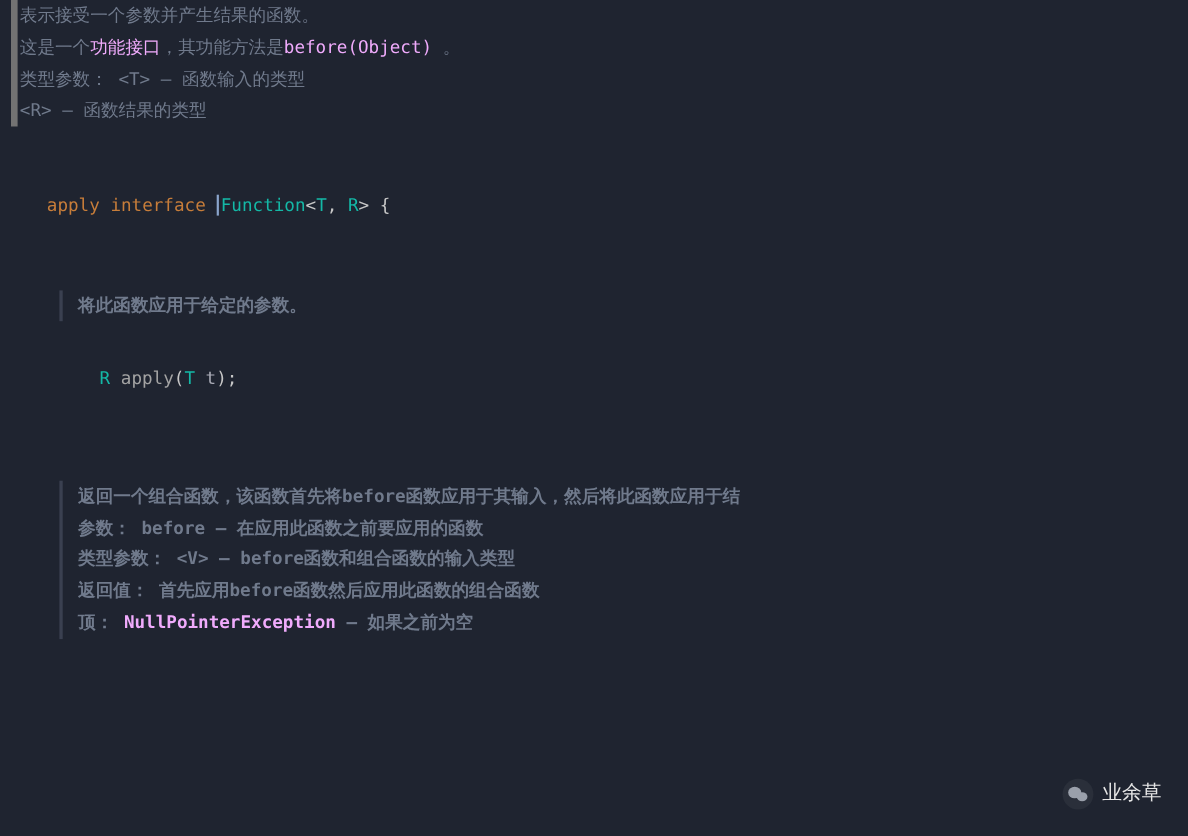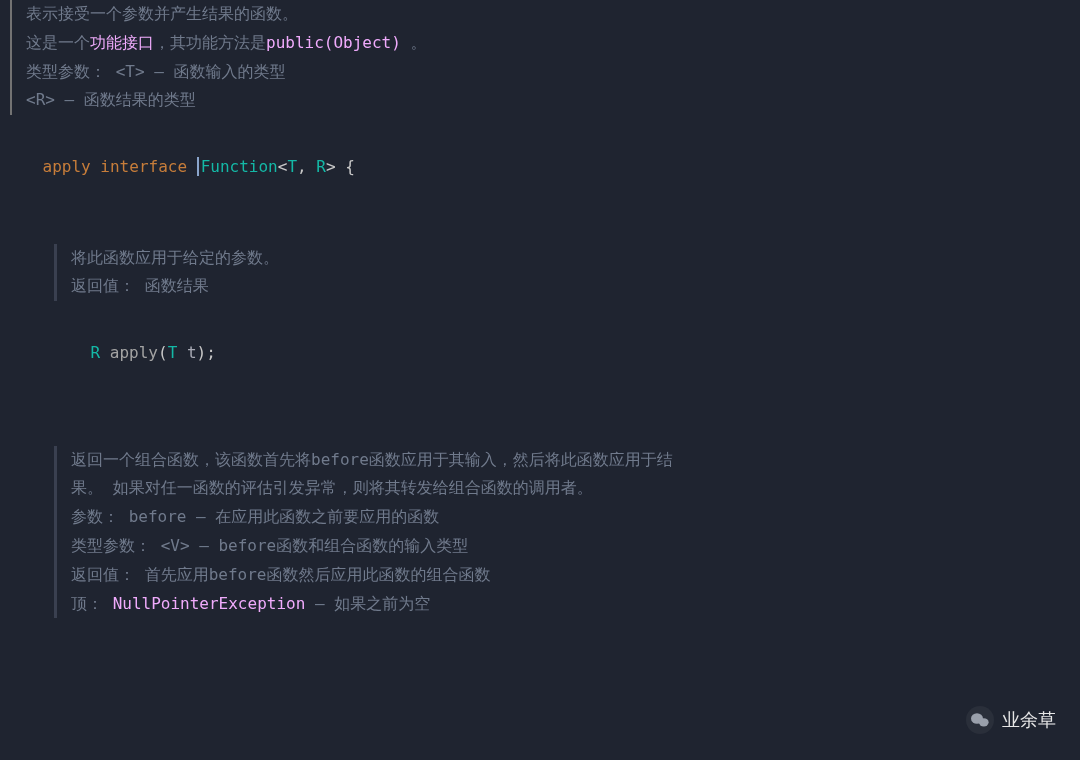--- a/index.html
+++ b/index.html
@@ -12,24 +12,24 @@
       color: #707a8c;
       font-family: 'Menlo', 'Consolas', 'Monaco', monospace;
       font-size: 16px;
       line-height: 1.8;
       width: 1080px;
       height: 760px;
       overflow: hidden;
       position: relative;
     }
     .doc-top {
-      margin-bottom: 8px;
+      margin-bottom: 28px;
       margin-left: 10px;
-      border-left: 2px solid #737373;
-      padding-left: 14px;
+      border-left: 6px solid #737373;
+      padding-left: 2px;
     }
     .doc-line {
       color: #707a8c;
       font-size: 16px;
     }
     .doc-link {
       color: #f0abfc;
     }
     .code-area {
       padding-left: 4px;
@@ -57,31 +57,32 @@
     }
     .indent-1 { width: 48px; }
     .code-line {
       padding: 1px 0;
       white-space: pre;
     }
     .inner-doc {
       margin-left: 50px;
       border-left: 3px solid #3a4050;
       padding-left: 14px;
+      font-weight: bold;
     }
     .cursor-mark {
       border-left: 2px solid #8aa5cc;
       padding-left: 2px;
     }
     .watermark {
       position: absolute;
       bottom: 24px;
       right: 24px;
       display: flex;
-      align-items: center;
+      align-items: flex-end;
       gap: 8px;
       color: #e6e6e6;
       font-family: sans-serif;
       font-size: 18px;
     }
     .wm-icon {
       width: 28px;
       height: 28px;
       display: flex;
       align-items: center;
@@ -92,54 +93,52 @@
     .spacer-sm { height: 8px; }
     .spacer-md { height: 16px; }
     .spacer-lg { height: 32px; }
   </style>
 </head>
 <body>
 
 <div class="doc-top">
   <div class="doc-line">表示接受一个参数并产生结果的函数。</div>
   <div class="doc-line">
-    <span>这是一个</span><span class="doc-link">功能接口</span><span>，其功能方法是</span><span class="doc-link">public(Object)</span><span> 。</span>
+    <span>这是一个</span><span class="doc-link">功能接口</span><span>，其功能方法是</span><span class="doc-link">before(Object)</span><span> 。</span>
   </div>
   <div class="doc-line">
     <span>类型参数：</span><span> </span><span>&lt;T&gt; – 函数输入的类型</span>
   </div>
   <div class="doc-line">
     <span>           </span><span>&lt;R&gt; – 函数结果的类型</span>
   </div>
 </div>
 
 <div class="code-area">
   <div class="code-line">
     <span class="keyword">apply</span> <span class="keyword">interface</span> <span class="cursor-mark"></span><span class="type">Function</span><span class="punct">&lt;</span><span class="type">T</span><span class="punct">, </span><span class="type">R</span><span class="punct">&gt;</span><span class="punct"> {</span>
   </div>
 
   <div class="spacer-lg"></div>
 
   <div class="inner-doc">
     <div class="doc-line">将此函数应用于给定的参数。</div>
-    <div class="doc-line"><span>返回值：</span><span> </span><span>函数结果</span></div>
   </div>
 
   <div class="spacer-sm"></div>
 
   <div class="code-line">
     <span class="indent indent-1"></span><span class="type">R</span> <span class="method">apply</span><span class="punct">(</span><span class="type">T</span><span class="varname"> t</span><span class="punct">)</span><span class="punct">;</span>
   </div>
 
   <div class="spacer-lg"></div>
   <div class="spacer-md"></div>
 
   <div class="inner-doc">
     <div class="doc-line">返回一个组合函数，该函数首先将before函数应用于其输入，然后将此函数应用于结</div>
-    <div class="doc-line">果。 如果对任一函数的评估引发异常，则将其转发给组合函数的调用者。</div>
     <div class="doc-line"><span>参数：</span><span>     </span><span>before – 在应用此函数之前要应用的函数</span></div>
     <div class="doc-line"><span>类型参数：</span><span> </span><span>&lt;V&gt; – before函数和组合函数的输入类型</span></div>
     <div class="doc-line"><span>返回值：</span><span>   </span><span>首先应用before函数然后应用此函数的组合函数</span></div>
     <div class="doc-line"><span>顶：</span><span>       </span><span class="doc-link">NullPointerException</span><span> – 如果之前为空</span></div>
 
   </div>
 
 </div>
 
 <div class="watermark">

